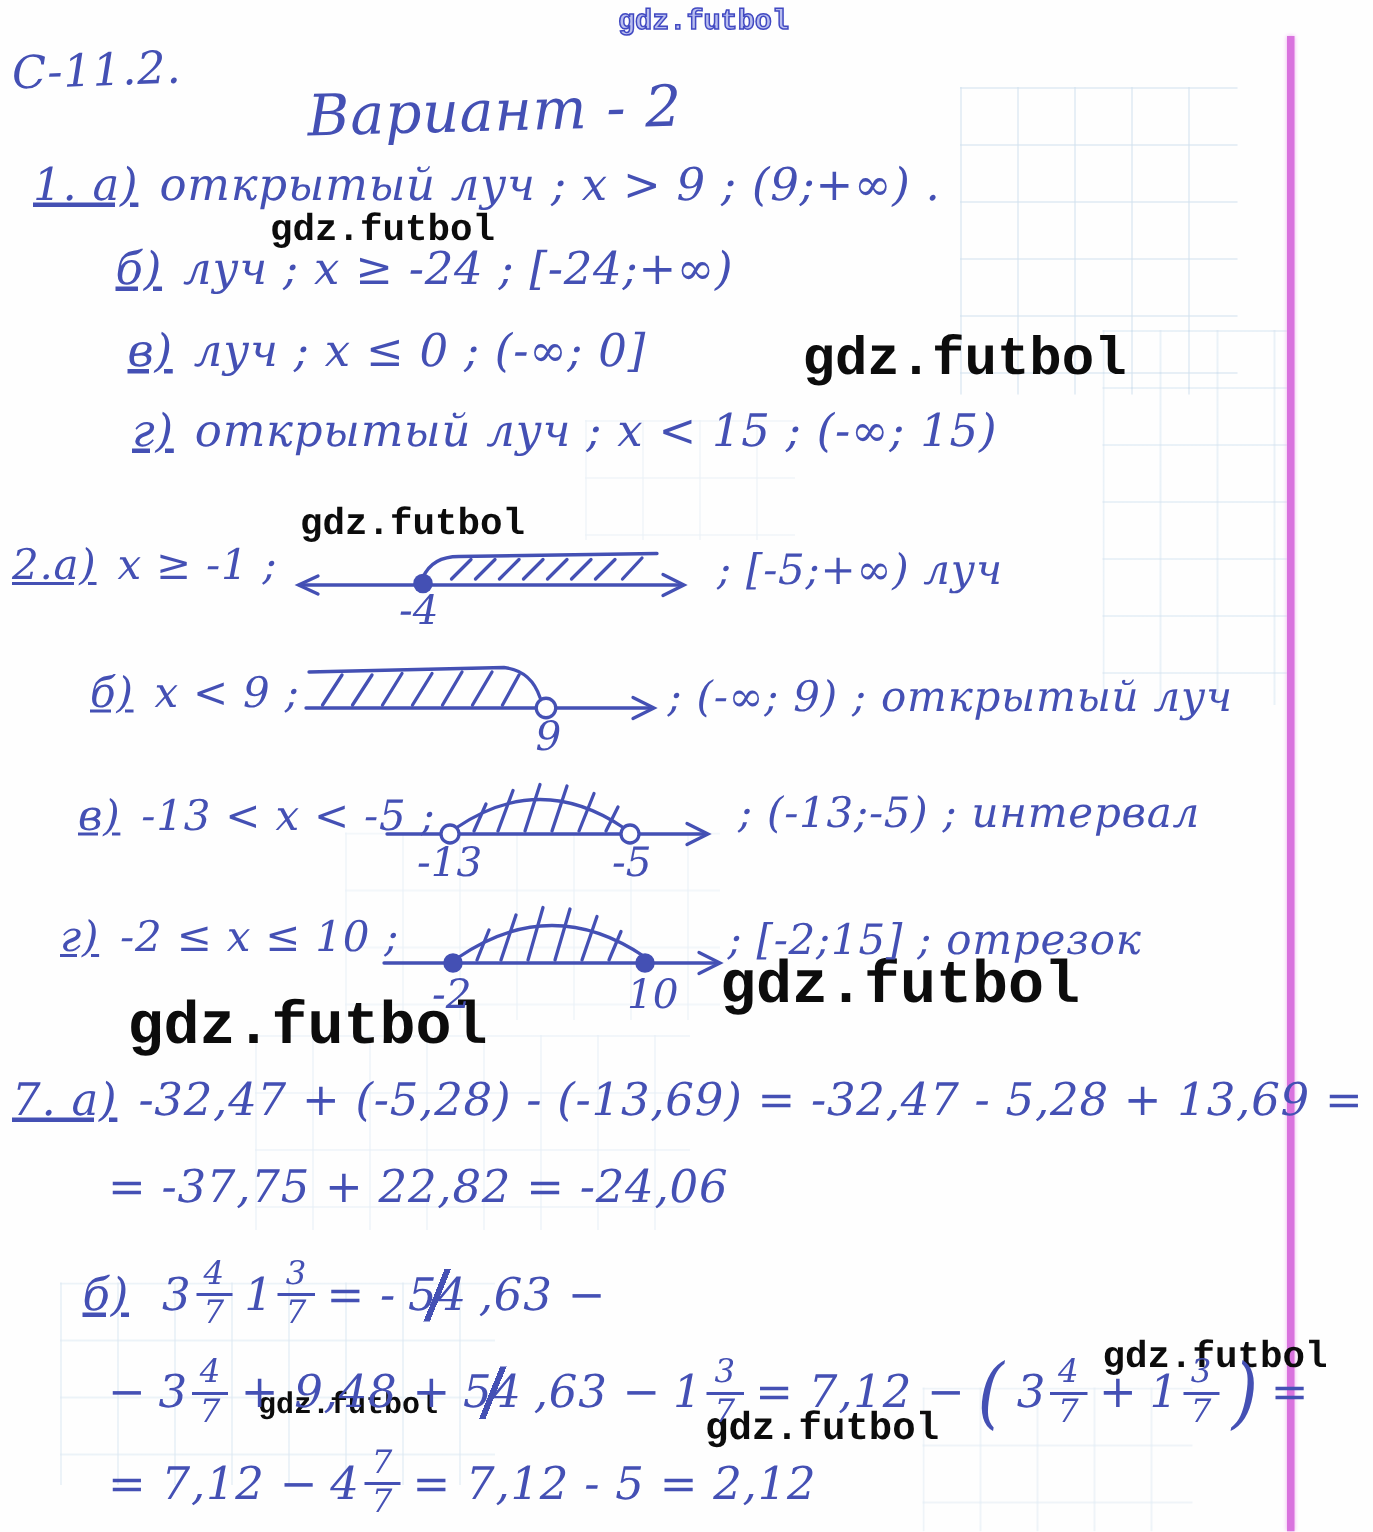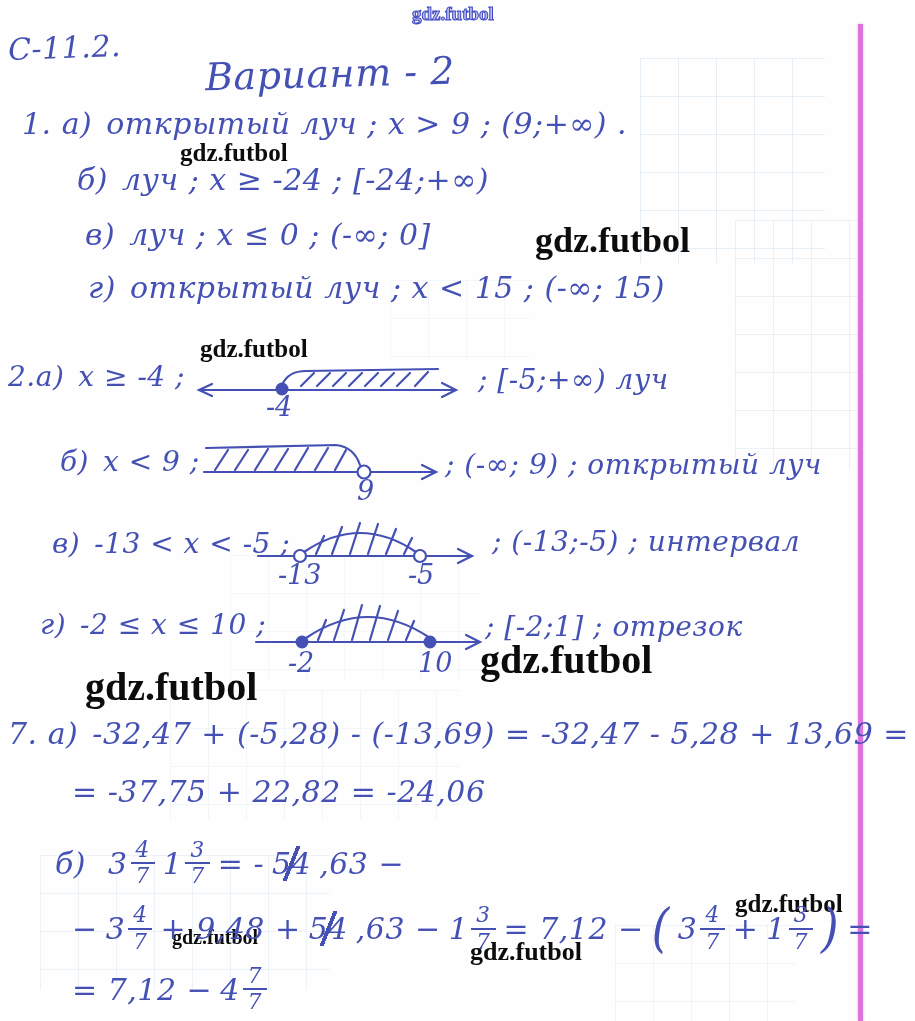--- a/index.html
+++ b/index.html
@@ -19,34 +19,34 @@
   .margin-line{
     position:absolute;left:858px;top:24px;width:5px;height:997px;
     background:#d973de;box-shadow:0 0 3px #edaef0;
   }
   
   .hw{
     position:absolute;white-space:nowrap;
     font-family:"DejaVu Serif", serif;font-style:italic;
     color:#4450b4;letter-spacing:.5px;
   }.sz28{font-size:28px}.sz30{font-size:30px}.sz38{font-size:38px}
-  .lbl{margin-right:14px;}
+  .lbl{margin-right:14px;text-decoration:underline;}
   .flexline{display:flex;align-items:center;gap:8px;}
   .frac{display:inline-flex;flex-direction:column;align-items:center;
         font-size:.72em;line-height:1.12;font-style:italic;}
   .frac .n{padding:0 5px;border-bottom:2px solid currentColor;}
   .mixed{display:inline-flex;align-items:center;gap:3px;}
   .cancel{
     background-image:linear-gradient(112deg, transparent 46%, #4450b4 46%, #4450b4 54%, transparent 54%);
   }
   .bp{font-size:1.5em;font-weight:300;display:inline-block;transform:scaleY(1.15);}
   
   .wm{
     position:absolute;white-space:nowrap;
-    font-family:Liberation Serif, serif;font-weight:600;color:#0c0c0c;
+    font-family:Liberation Mono, monospace;font-weight:600;color:#0c0c0c;
   }
   .wm-outline{
     color:#b9beef;-webkit-text-stroke:1px #4149c2;font-weight:700;
   }
   svg{position:absolute;overflow:visible;}
   svg text{font-family:"DejaVu Serif", serif;font-style:italic;fill:#4450b4;}
 </style>
 </head>
 <body>
 
@@ -80,21 +80,21 @@
   <span class="lbl">б)</span><span>луч ;   х ≥ -24 ;   [-24;+∞)</span>
 </div>
 <div class="hw sz30" style="left:85px;top:217px">
   <span class="lbl">в)</span><span>луч ;   х ≤ 0 ;   (-∞; 0]</span>
 </div>
 <div class="hw sz30" style="left:88px;top:270px">
   <span class="lbl">г)</span><span>открытый луч ;   х &lt; 15 ;  (-∞; 15)</span>
 </div>
 
 <div class="hw sz28" style="left:8px;top:360px">
-  <span class="lbl">2.а)</span><span>х ≥ -4 ;</span>
+  <span class="lbl">2.а)</span><span>х ≥ -1 ;</span>
 </div>
 <svg style="left:192px;top:350px" width="280" height="72" viewBox="0 0 280 72">
   <g stroke="#4450b4" stroke-width="2.2" fill="none" stroke-linecap="round">
     <path d="M8,40 L262,40"></path>
     <path d="M20,34 L7,40 L20,46"></path>
     <path d="M250,33 L264,40 L250,47"></path>
     <path d="M90,35 Q96,21 114,21 L246,19"></path>
     <path d="M122,23 L109,36"></path>
       <path d="M138,23 L125,36"></path>
       <path d="M154,23 L141,36"></path>
@@ -165,21 +165,21 @@
       <path d="M112,11 L102,46"></path>
     <path d="M130,12 L120,46"></path>
       <path d="M148,17 L138,46"></path>
       <path d="M164,27 L156,46"></path>
   </g>
   <circle cx="52" cy="48" r="6.5" fill="#4450b4"></circle>
   <circle cx="180" cy="48" r="6.5" fill="#4450b4"></circle>
   <text x="38" y="78" font-size="27">-2</text>
   <text x="168" y="78" font-size="27">10</text>
 </svg>
-<div class="hw sz28" style="left:485px;top:610px">;  [-2;1] ;  отрезок</div>
+<div class="hw sz28" style="left:485px;top:610px">;  [-2;15] ;  отрезок</div>
 
 <div class="hw sz30" style="left:8px;top:716px">
   <span class="lbl">7. а)</span><span>-32,47 + (-5,28) - (-13,69)  =  -32,47 - 5,28 + 13,69  =</span>
 </div>
 <div class="hw sz30" style="left:72px;top:774px">=  -37,75 + 22,82  =  -24,06</div>
 
 <div class="hw sz30 flexline" style="left:55px;top:838px">
   <span class="lbl">б)</span>
   <span class="mixed">
       <span>3</span>
@@ -242,13 +242,14 @@
 
 <div class="hw sz30 flexline" style="left:72px;top:964px">
   <span>=  7,12 −</span>
   <span class="mixed">
       <span>4</span>
       <span class="frac">
         <span class="n">7</span>
         <span>7</span>
       </span>
     </span>
+  <span>=  7,12 - 5  =  2,12</span>
 </div>
 
 </body></html>

